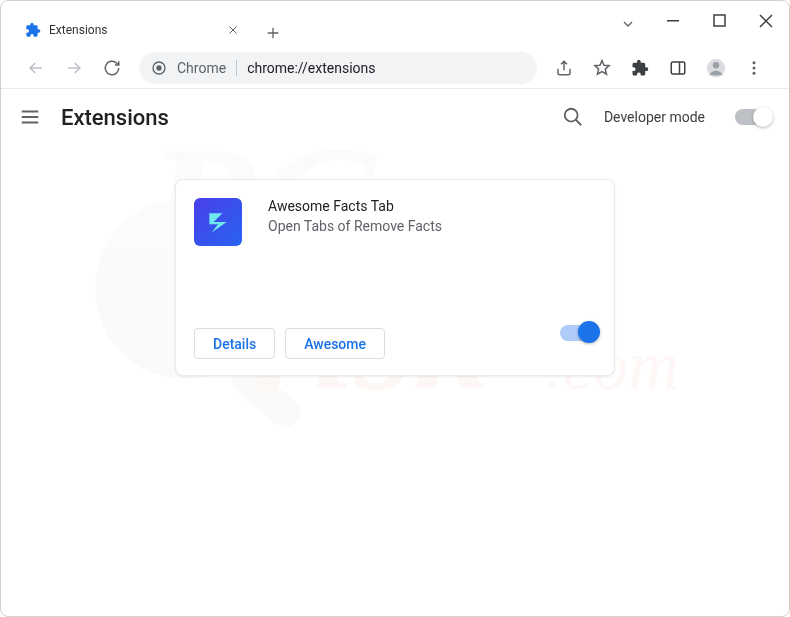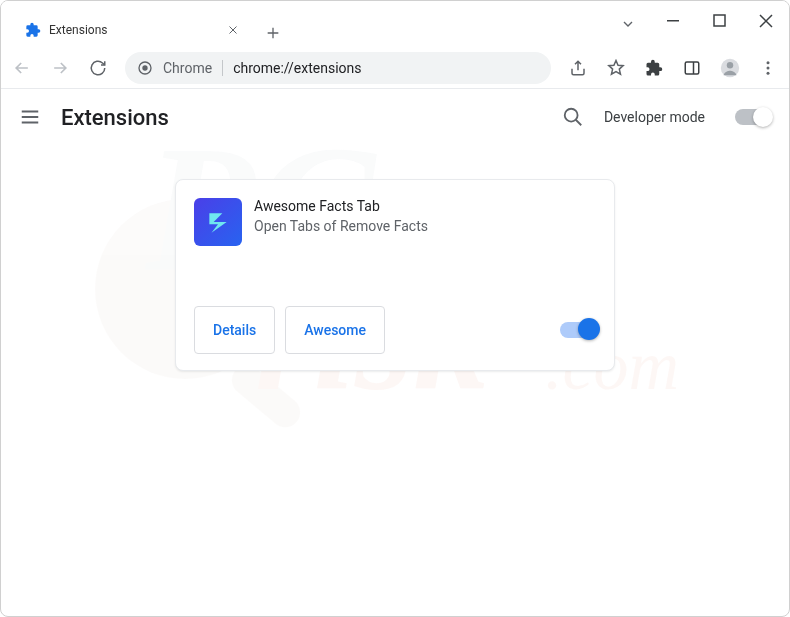--- a/index.html
+++ b/index.html
@@ -60,21 +60,21 @@
 .win-controls { margin-left:auto; display:flex; height:46px; }
 .win-controls .wbtn { width:46px; height:40px; display:flex; align-items:center;justify-content:center; color:#3c4043; }
 .win-controls .wbtn svg { width:14px; height:14px; }
 .win-controls .chev { width:46px; display:flex;align-items:center;justify-content:center;color:#5f6368;}
 
 
 .toolbar {
   height: 42px;
   display:flex;
   align-items:center;
-  padding: 0 4px;
+  padding: 0 18px;
   gap: 4px;
   background:#fff;
   position:relative;
   z-index:2;
   border-bottom: 1px solid #e8eaed;
 }
 .tbtn { width:34px;height:34px;display:flex;align-items:center;justify-content:center;border-radius:50%;color:#5f6368; }
 .tbtn.disabled { color:#bdc1c6; }
 .omnibox {
   flex:1;
@@ -113,36 +113,36 @@
 
 .main { position:relative; z-index:2; display:flex; justify-content:center; padding-top:34px; }
 .card {
   width: 440px;
   background: #fff;
   border: 1px solid #e8eaed;
   border-radius: 8px;
   box-shadow: 0 1px 2px rgba(60,64,67,.1);
   padding: 18px 18px 16px;
 }
-.card-top { display:flex; gap:12px; }
+.card-top { display:flex; gap:26px; }
 .ext-icon { width:48px;height:48px; border-radius:6px; background: linear-gradient(135deg,#4a3fe8,#2863f0); display:flex;align-items:center;justify-content:center; }
 .ext-icon-inner { width:26px;height:26px; }
 .ext-name { font-size:14px; color:#202124; font-weight:400; margin-bottom:4px; }
 .ext-desc { font-size:14px; color:#5f6368; }
 .card-bottom { display:flex; align-items:center; margin-top:60px; gap:10px; }
 .card-btn {
-  height:48px;
+  height:31px;
   padding: 0 18px;
   border:1px solid #dadce0;
   border-radius:4px;
   background:#fff;
   color:#1a73e8;
   font-size:14px;
   font-weight:500;
-  display:flex;align-items:center;
+  display:flex;align-items:center;margin-top:22px;
 }
 .card-bottom .tspacer { flex:1; }
 .toggle-on { width:36px;height:16px;background:#aecbfa;border-radius:8px;position:relative; }
 .toggle-on::after { content:"";position:absolute;right:-4px;top:-4px;width:22px;height:22px;background:#1a73e8;border-radius:50%;box-shadow:0 1px 3px rgba(0,0,0,.3); }
 
 svg { display:block; }
 </style>
 </head>
 <body>
 

